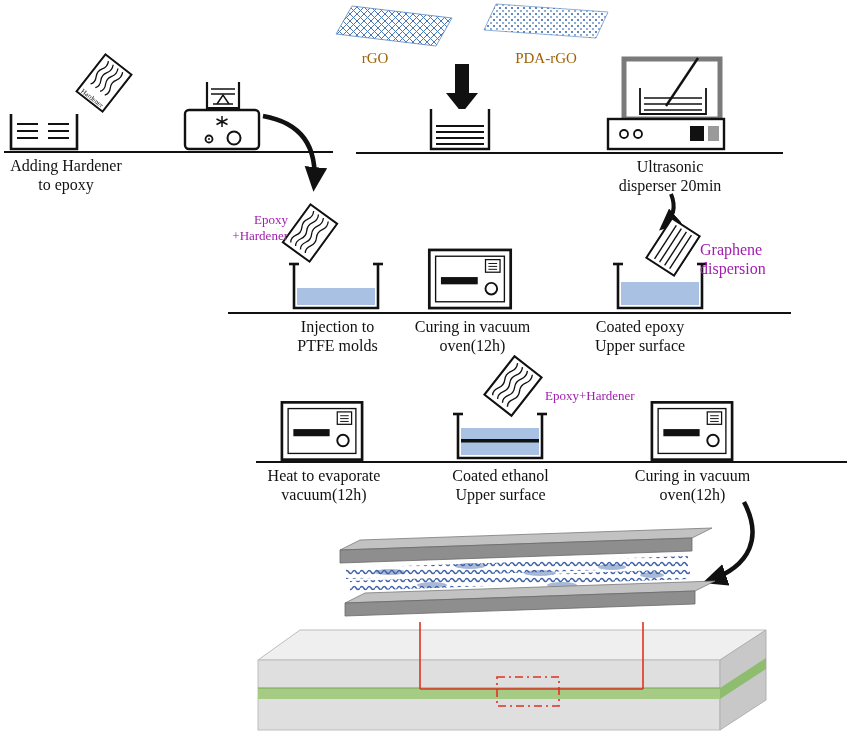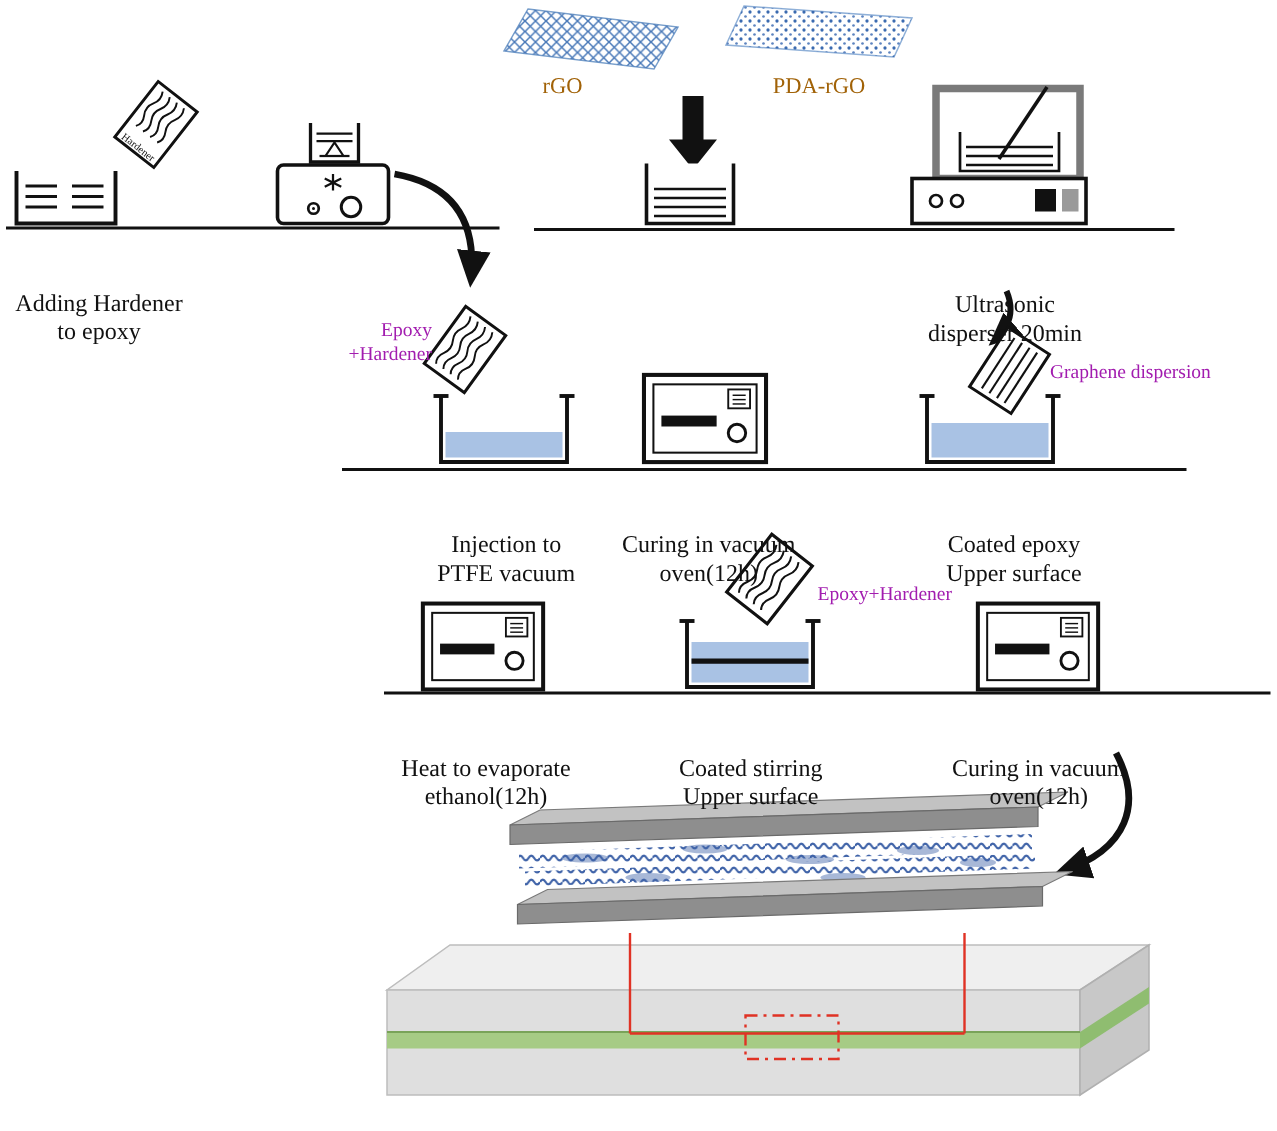--- a/index.html
+++ b/index.html
@@ -5,27 +5,27 @@
   * { margin:0; padding:0; box-sizing:border-box; }
   html,body { background:#ffffff; }
   #canvas {
     position:relative; width:851px; height:754px; background:#fff;
     font-family:"Liberation Serif", serif; color:#111; overflow:hidden;
   }
   .abs { position:absolute; }
   .icon svg { display:block; width:100%; height:100%; }
   .lbl {
     position:absolute; text-align:center; font-size:16px; line-height:1.18;
-    white-space:pre-line; color:#111;margin-top:37px;
+    white-space:pre-line; color:#111;
   }
   .side-lbl {
     position:absolute; font-size:13px; line-height:1.2; white-space:pre-line; color:#a21caf;
   }
   .side-lbl.right-align { text-align:right; }
-  .small-lbl { font-size:13px;font-family:Liberation Serif, serif; }
+  .small-lbl { font-size:16px;font-family:Liberation Serif, serif; }
   .mat-lbl { position:absolute; text-align:center; font-size:15px; color:#a16207; }
   .card { position:absolute; transform-origin:50% 50%; }
   svg text { font-family:"Liberation Serif", serif; fill:#111; }
   #overlay { position:absolute; left:0; top:0; pointer-events:none; }
 </style>
 </head>
 <body>
 
 <div id="canvas">
 
@@ -296,28 +296,28 @@
   <div class="lbl" style="left:0px;top:157px;width:132px">Adding Hardener
 to epoxy</div>
   <div class="lbl" style="left:595px;top:158px;width:150px">Ultrasonic
 disperser 20min</div>
 
   <div class="side-lbl right-align" style="left:222px;top:212px;width:66px">Epoxy
 +Hardener</div>
   <div class="side-lbl small-lbl" style="left:700px;top:240px;width:115px">Graphene dispersion</div>
 
   <div class="lbl" style="left:275px;top:318px;width:125px">Injection to
-PTFE vacuum</div>
+PTFE molds</div>
   <div class="lbl" style="left:405px;top:318px;width:135px">Curing in vacuum
 oven(12h)</div>
-  <div class="lbl" style="left:616px;top:318px;width:120px">Coated epoxy
+  <div class="lbl" style="left:580px;top:318px;width:120px">Coated epoxy
 Upper surface</div>
 
   <div class="side-lbl" style="left:545px;top:388px;width:120px">Epoxy+Hardener</div>
 
   <div class="lbl" style="left:250px;top:467px;width:148px">Heat to evaporate
-ethanol(12h)</div>
-  <div class="lbl" style="left:438px;top:467px;width:125px">Coated stirring
+vacuum(12h)</div>
+  <div class="lbl" style="left:438px;top:467px;width:125px">Coated ethanol
 Upper surface</div>
   <div class="lbl" style="left:625px;top:467px;width:135px">Curing in vacuum
 oven(12h)</div>
 
 </div>
 
 </body></html>

